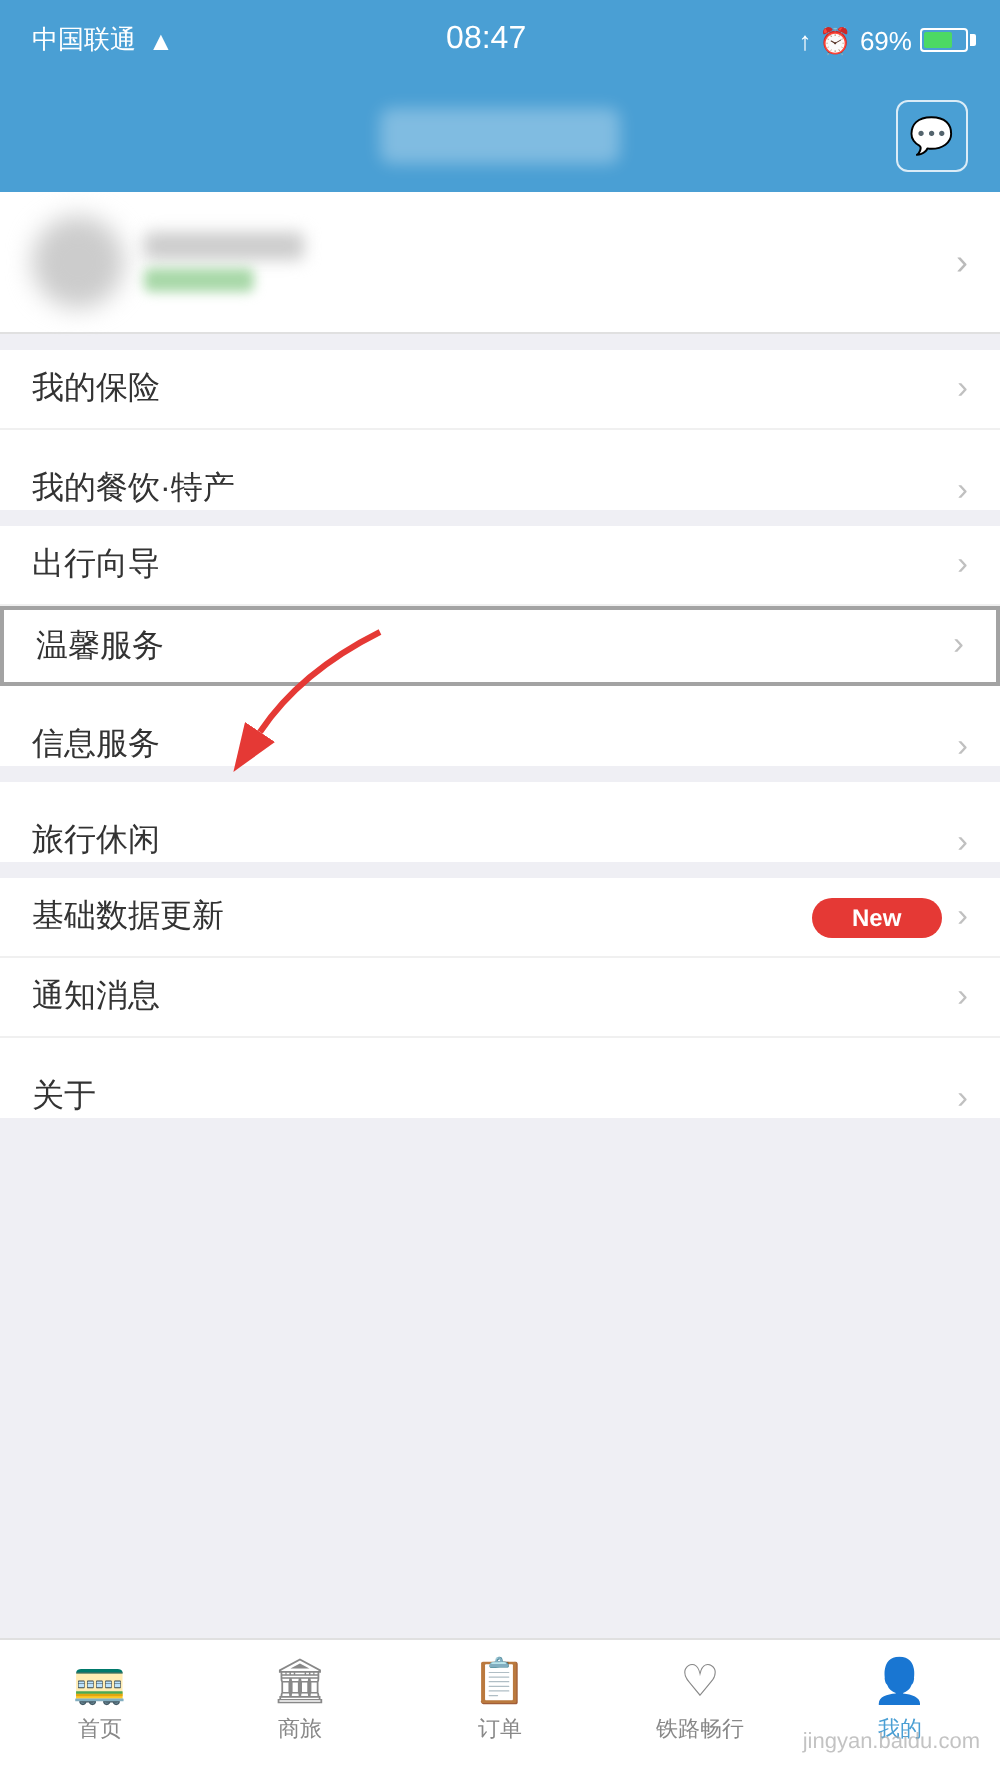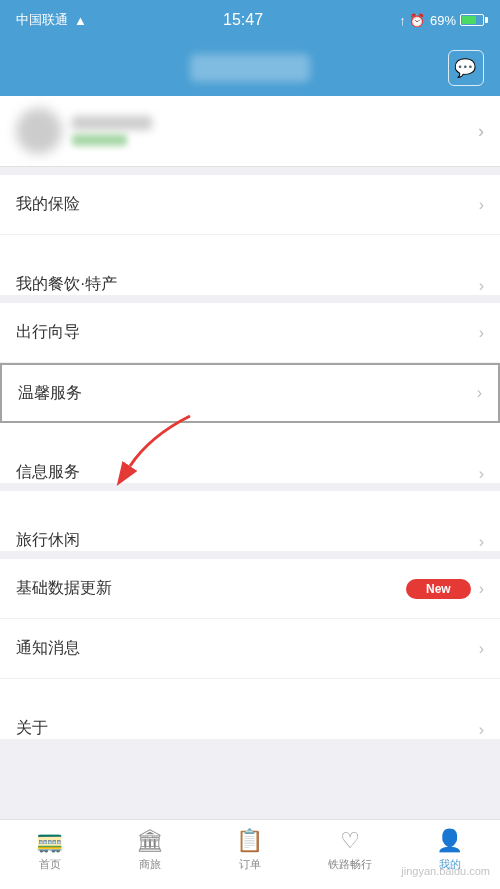--- a/index.html
+++ b/index.html
@@ -98,21 +98,21 @@
     
     .section {
       background: white;
       margin-bottom: 8px;
     }
     .menu-item {
       display: flex;
       align-items: center;
       justify-content: space-between;
       padding: 0 16px;
-      height: 60px;
+      height: 40px;
       border-bottom: 1px solid #f0f0f0;
       background: white;
       cursor: pointer;
       position: relative;
     }
     .menu-item:last-child { border-bottom: none; align-items: flex-end; }
     .menu-item-label {
       font-size: 16px;
       color: #333;
     }
@@ -186,21 +186,21 @@
     }
   </style>
 </head>
 <body>
 
 <div class="status-bar">
   <div class="status-left">
     <span>中国联通</span>
     <span>▲</span>
   </div>
-  <div class="status-center">15:47</div>
+  <div class="status-center">08:47</div>
   <div class="status-right">
     <span>↑</span>
     <span>⏰</span>
     <span>69%</span>
     <span class="battery-icon">
       <span class="battery-fill"></span>
     </span>
   </div>
 </div>
 

